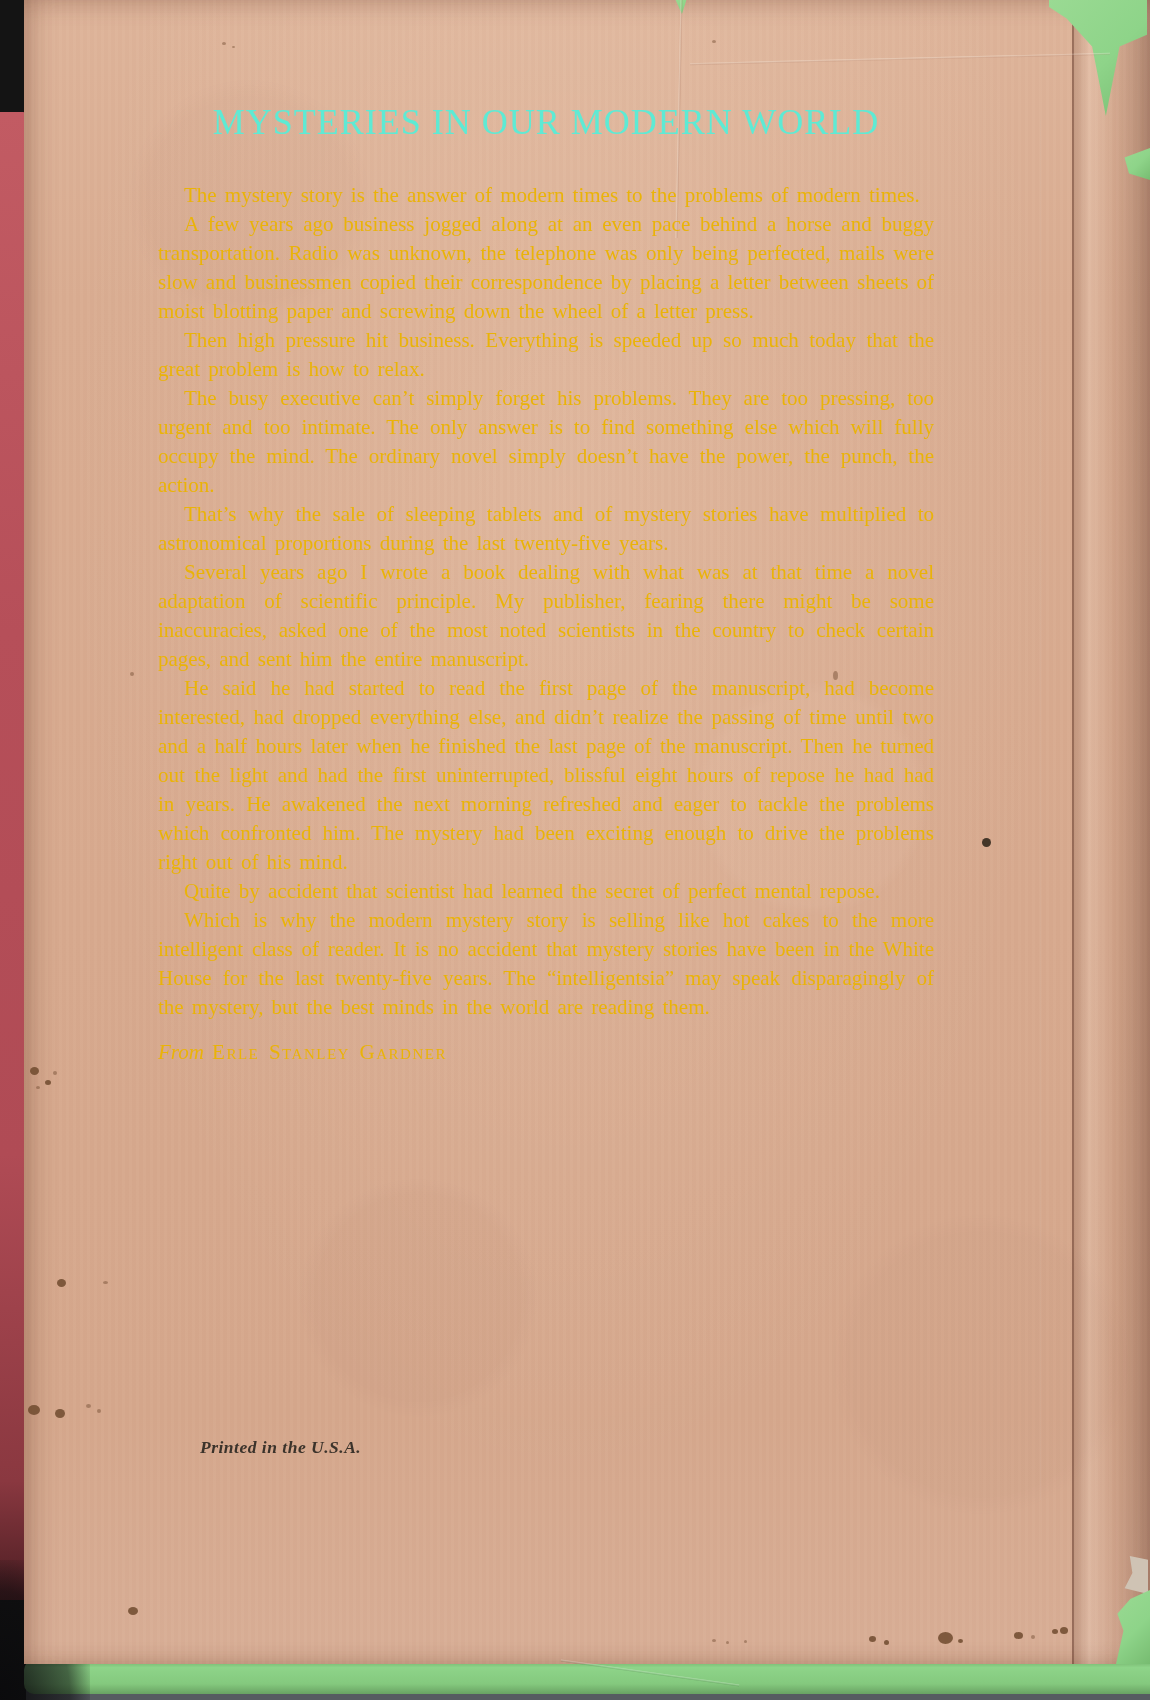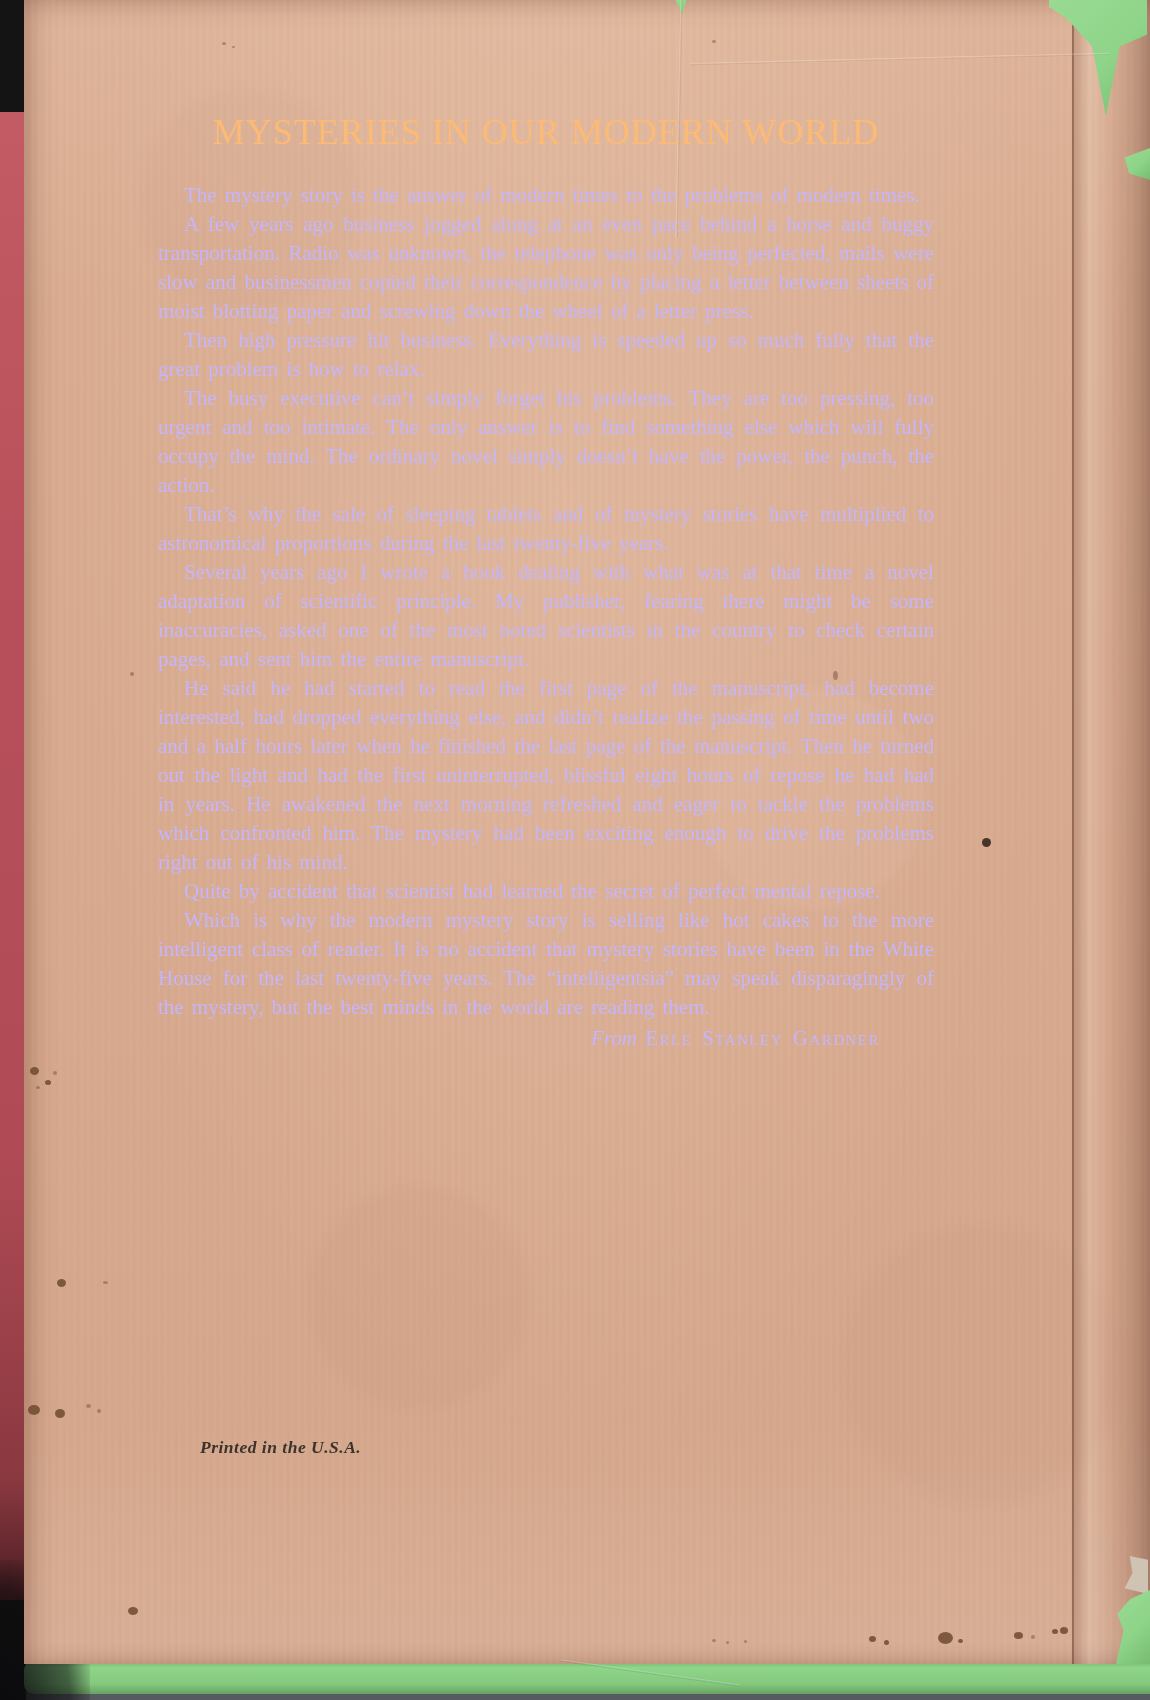--- a/index.html
+++ b/index.html
@@ -66,30 +66,30 @@
     background:linear-gradient(180deg,rgba(255,250,240,.35),rgba(120,60,40,.15));}
   .crease-v-mid{left:1040px;top:120px;width:1px;height:1380px;opacity:.5;}
   .crease-diag-b{left:560px;top:1672px;width:180px;height:2px;transform:rotate(8deg);
     background:linear-gradient(180deg,rgba(255,255,255,.3),rgba(40,80,40,.2));}
   
   .spot{position:absolute;border-radius:50%;background:#6e4a2e;opacity:.85;}
   .spot.faint{opacity:.45;}
   .spot.dark{background:#3c2f23;opacity:.95;}
   
   .title{
-    position:absolute;left:158px;top:111px;width:776px;
-    text-align:center;font-size:36px;letter-spacing:1px;color:#fdba74;
+    position:absolute;left:158px;top:101px;width:776px;
+    text-align:center;font-size:36px;letter-spacing:1px;color:#5eead4;
     font-weight:400;white-space:nowrap;
   }
   .text-block{
     position:absolute;left:158px;top:181px;width:776px;
-    font-size:21px;line-height:29px;color:#c4b5fd;word-spacing:.14em;
+    font-size:21px;line-height:29px;color:#eab308;word-spacing:.14em;
   }
   .text-block p{margin:0;text-align:justify;text-indent:26px;}
-  .attribution{margin-top:2px;text-align:right;padding-right:54px;}
+  .attribution{margin-top:16px;padding-right:54px;}
   .attribution .from{font-style:italic;font-size:21px;}
   .attribution .author{font-variant:small-caps;letter-spacing:1.5px;font-size:21px;}
   .footer-note{
     position:absolute;left:200px;top:1437px;width:734px;text-align:left;
     font-style:italic;font-weight:bold;font-size:17.5px;letter-spacing:.5px;color:#3b332b;
   }
 </style>
 </head>
 <body>
 
@@ -143,21 +143,21 @@
 <div class="spot" style="left:1014px;top:1632px;width:9px;height:7px;"></div>
 <div class="spot faint" style="left:1031px;top:1635px;width:4px;height:4px;"></div>
 <div class="spot" style="left:1052px;top:1629px;width:6px;height:5px;"></div>
 <div class="spot" style="left:1060px;top:1627px;width:8px;height:7px;"></div>
 
 <div class="title">MYSTERIES IN OUR MODERN WORLD</div>
 
 <div class="text-block">
   <p>The mystery story is the answer of modern times to the problems of modern times.</p>
   <p>A few years ago business jogged along at an even pace behind a horse and buggy transportation. Radio was unknown, the telephone was only being perfected, mails were slow and businessmen copied their correspondence by placing a letter between sheets of moist blotting paper and screwing down the wheel of a letter press.</p>
-  <p>Then high pressure hit business. Everything is speeded up so much fully that the great problem is how to relax.</p>
+  <p>Then high pressure hit business. Everything is speeded up so much today that the great problem is how to relax.</p>
   <p>The busy executive can’t simply forget his problems. They are too pressing, too urgent and too intimate. The only answer is to find something else which will fully occupy the mind. The ordinary novel simply doesn’t have the power, the punch, the action.</p>
   <p>That’s why the sale of sleeping tablets and of mystery stories have multiplied to astronomical proportions during the last twenty-five years.</p>
   <p>Several years ago I wrote a book dealing with what was at that time a novel adaptation of scientific principle. My publisher, fearing there might be some inaccuracies, asked one of the most noted scientists in the country to check certain pages, and sent him the entire manuscript.</p>
   <p>He said he had started to read the first page of the manuscript, had become interested, had dropped everything else, and didn’t realize the passing of time until two and a half hours later when he finished the last page of the manuscript. Then he turned out the light and had the first uninterrupted, blissful eight hours of repose he had had in years. He awakened the next morning refreshed and eager to tackle the problems which confronted him. The mystery had been exciting enough to drive the problems right out of his mind.</p>
   <p>Quite by accident that scientist had learned the secret of perfect mental repose.</p>
   <p>Which is why the modern mystery story is selling like hot cakes to the more intelligent class of reader. It is no accident that mystery stories have been in the White House for the last twenty-five years. The “intelligentsia” may speak disparagingly of the mystery, but the best minds in the world are reading them.</p>
   <div class="attribution">
     <span class="from">From</span>
     <span class="author">Erle Stanley Gardner</span>
   </div>

